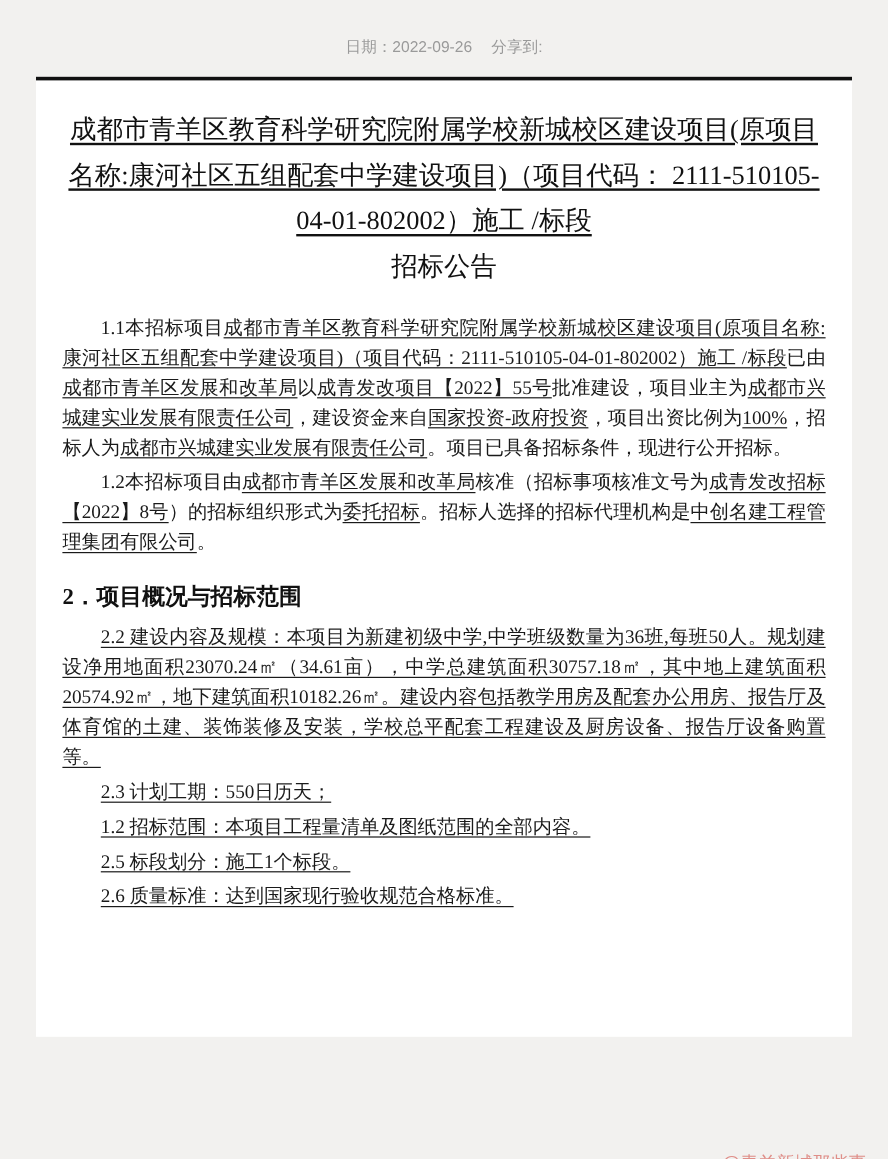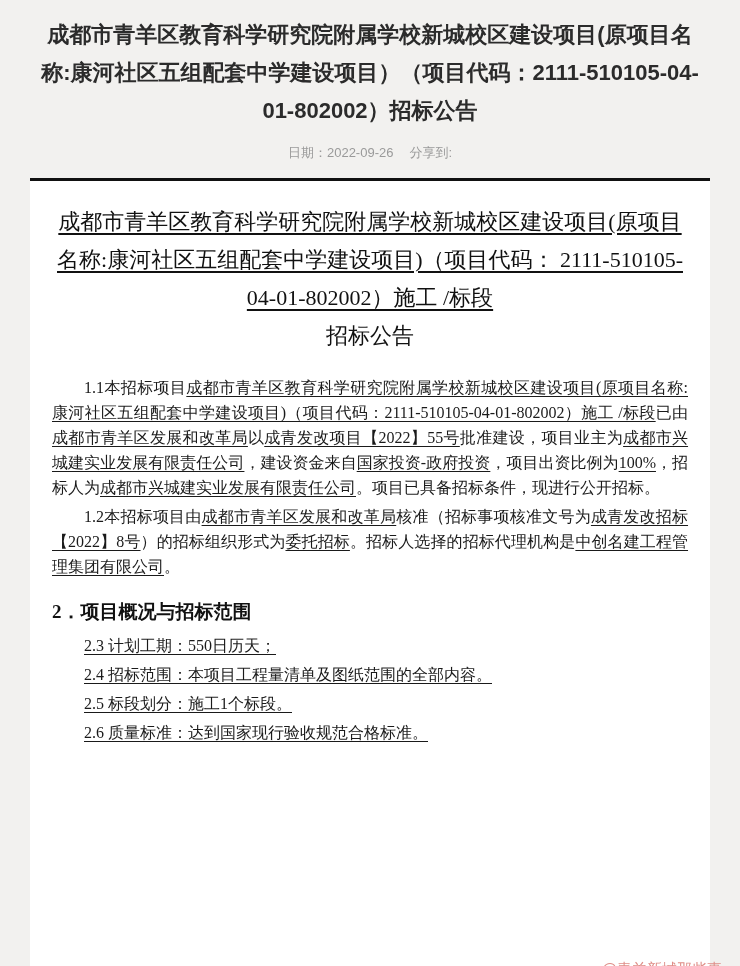--- a/index.html
+++ b/index.html
@@ -68,35 +68,35 @@
     top: 960px;
     font-size: 15px;
     color: #df8e88;
     font-family: "Liberation Sans", "DejaVu Sans", sans-serif;
   }
 </style>
 </head>
 <body>
 
 <header class="article-header">
-  <h1 class="article-title">成都市青羊区教育科学研究院附属学校新城校区建设项目(原项目名称:康河社区五组配套中学建设项目）（项目代码：2111-510105-04-01-802002）招标公告</h1>
   <div class="meta">
     <span class="date">日期：2022-09-26</span><span class="share">分享到:</span>
   </div>
 </header>
 
 <main class="doc-card">
   <div class="doc-title">
     <span class="u">成都市青羊区教育科学研究院附属学校新城校区建设项目(原项目名称:康河社区五组配套中学建设项目)（项目代码： 2111-510105-04-01-802002）施工 /标段</span>
   </div>
   <div class="doc-title doc-subtitle">招标公告</div>
   <div class="doc-body">
       <p class="para"><span>1.1本招标项目</span><span class="u">成都市青羊区教育科学研究院附属学校新城校区建设项目(原项目名称:康河社区五组配套中学建设项目)（项目代码：2111-510105-04-01-802002）施工 /标段</span><span>已由</span><span class="u">成都市青羊区发展和改革局</span><span>以</span><span class="u">成青发改项目【2022】55号</span><span>批准建设，项目业主为</span><span class="u">成都市兴城建实业发展有限责任公司</span><span>，建设资金来自</span><span class="u">国家投资-政府投资</span><span>，项目出资比例为</span><span class="u">100%</span><span>，招标人为</span><span class="u">成都市兴城建实业发展有限责任公司</span><span>。项目已具备招标条件，现进行公开招标。</span></p>
       <p class="para"><span>1.2本招标项目由</span><span class="u">成都市青羊区发展和改革局</span><span>核准（招标事项核准文号为</span><span class="u">成青发改招标【2022】8号</span><span>）的招标组织形式为</span><span class="u">委托招标</span><span>。招标人选择的招标代理机构是</span><span class="u">中创名建工程管理集团有限公司</span><span>。</span></p>
       <h2 class="sec-heading">2．项目概况与招标范围</h2>
+      <p class="para"><span class="u">2.2 建设内容及规模：本项目为新建初级中学,中学班级数量为36班,每班50人。规划建设净用地面积23070.24㎡（34.61亩），中学总建筑面积30757.18㎡，其中地上建筑面积20574.92㎡，地下建筑面积10182.26㎡。建设内容包括教学用房及配套办公用房、报告厅及体育馆的土建、装饰装修及安装，学校总平配套工程建设及厨房设备、报告厅设备购置等。</span></p>
       <p class="para"><span class="u">2.3 计划工期：550日历天；</span></p>
-      <p class="para"><span class="u">2.4 招标范围：本项目工程量清单及图纸范围的全部内容。</span></p>
+      <p class="para"><span class="u">1.2 招标范围：本项目工程量清单及图纸范围的全部内容。</span></p>
       <p class="para"><span class="u">2.5 标段划分：施工1个标段。</span></p>
       <p class="para"><span class="u">2.6 质量标准：达到国家现行验收规范合格标准。</span></p>
     </div>
 </main>
 
 <div class="watermark">@青羊新城那些事</div>
 
 </body></html>

